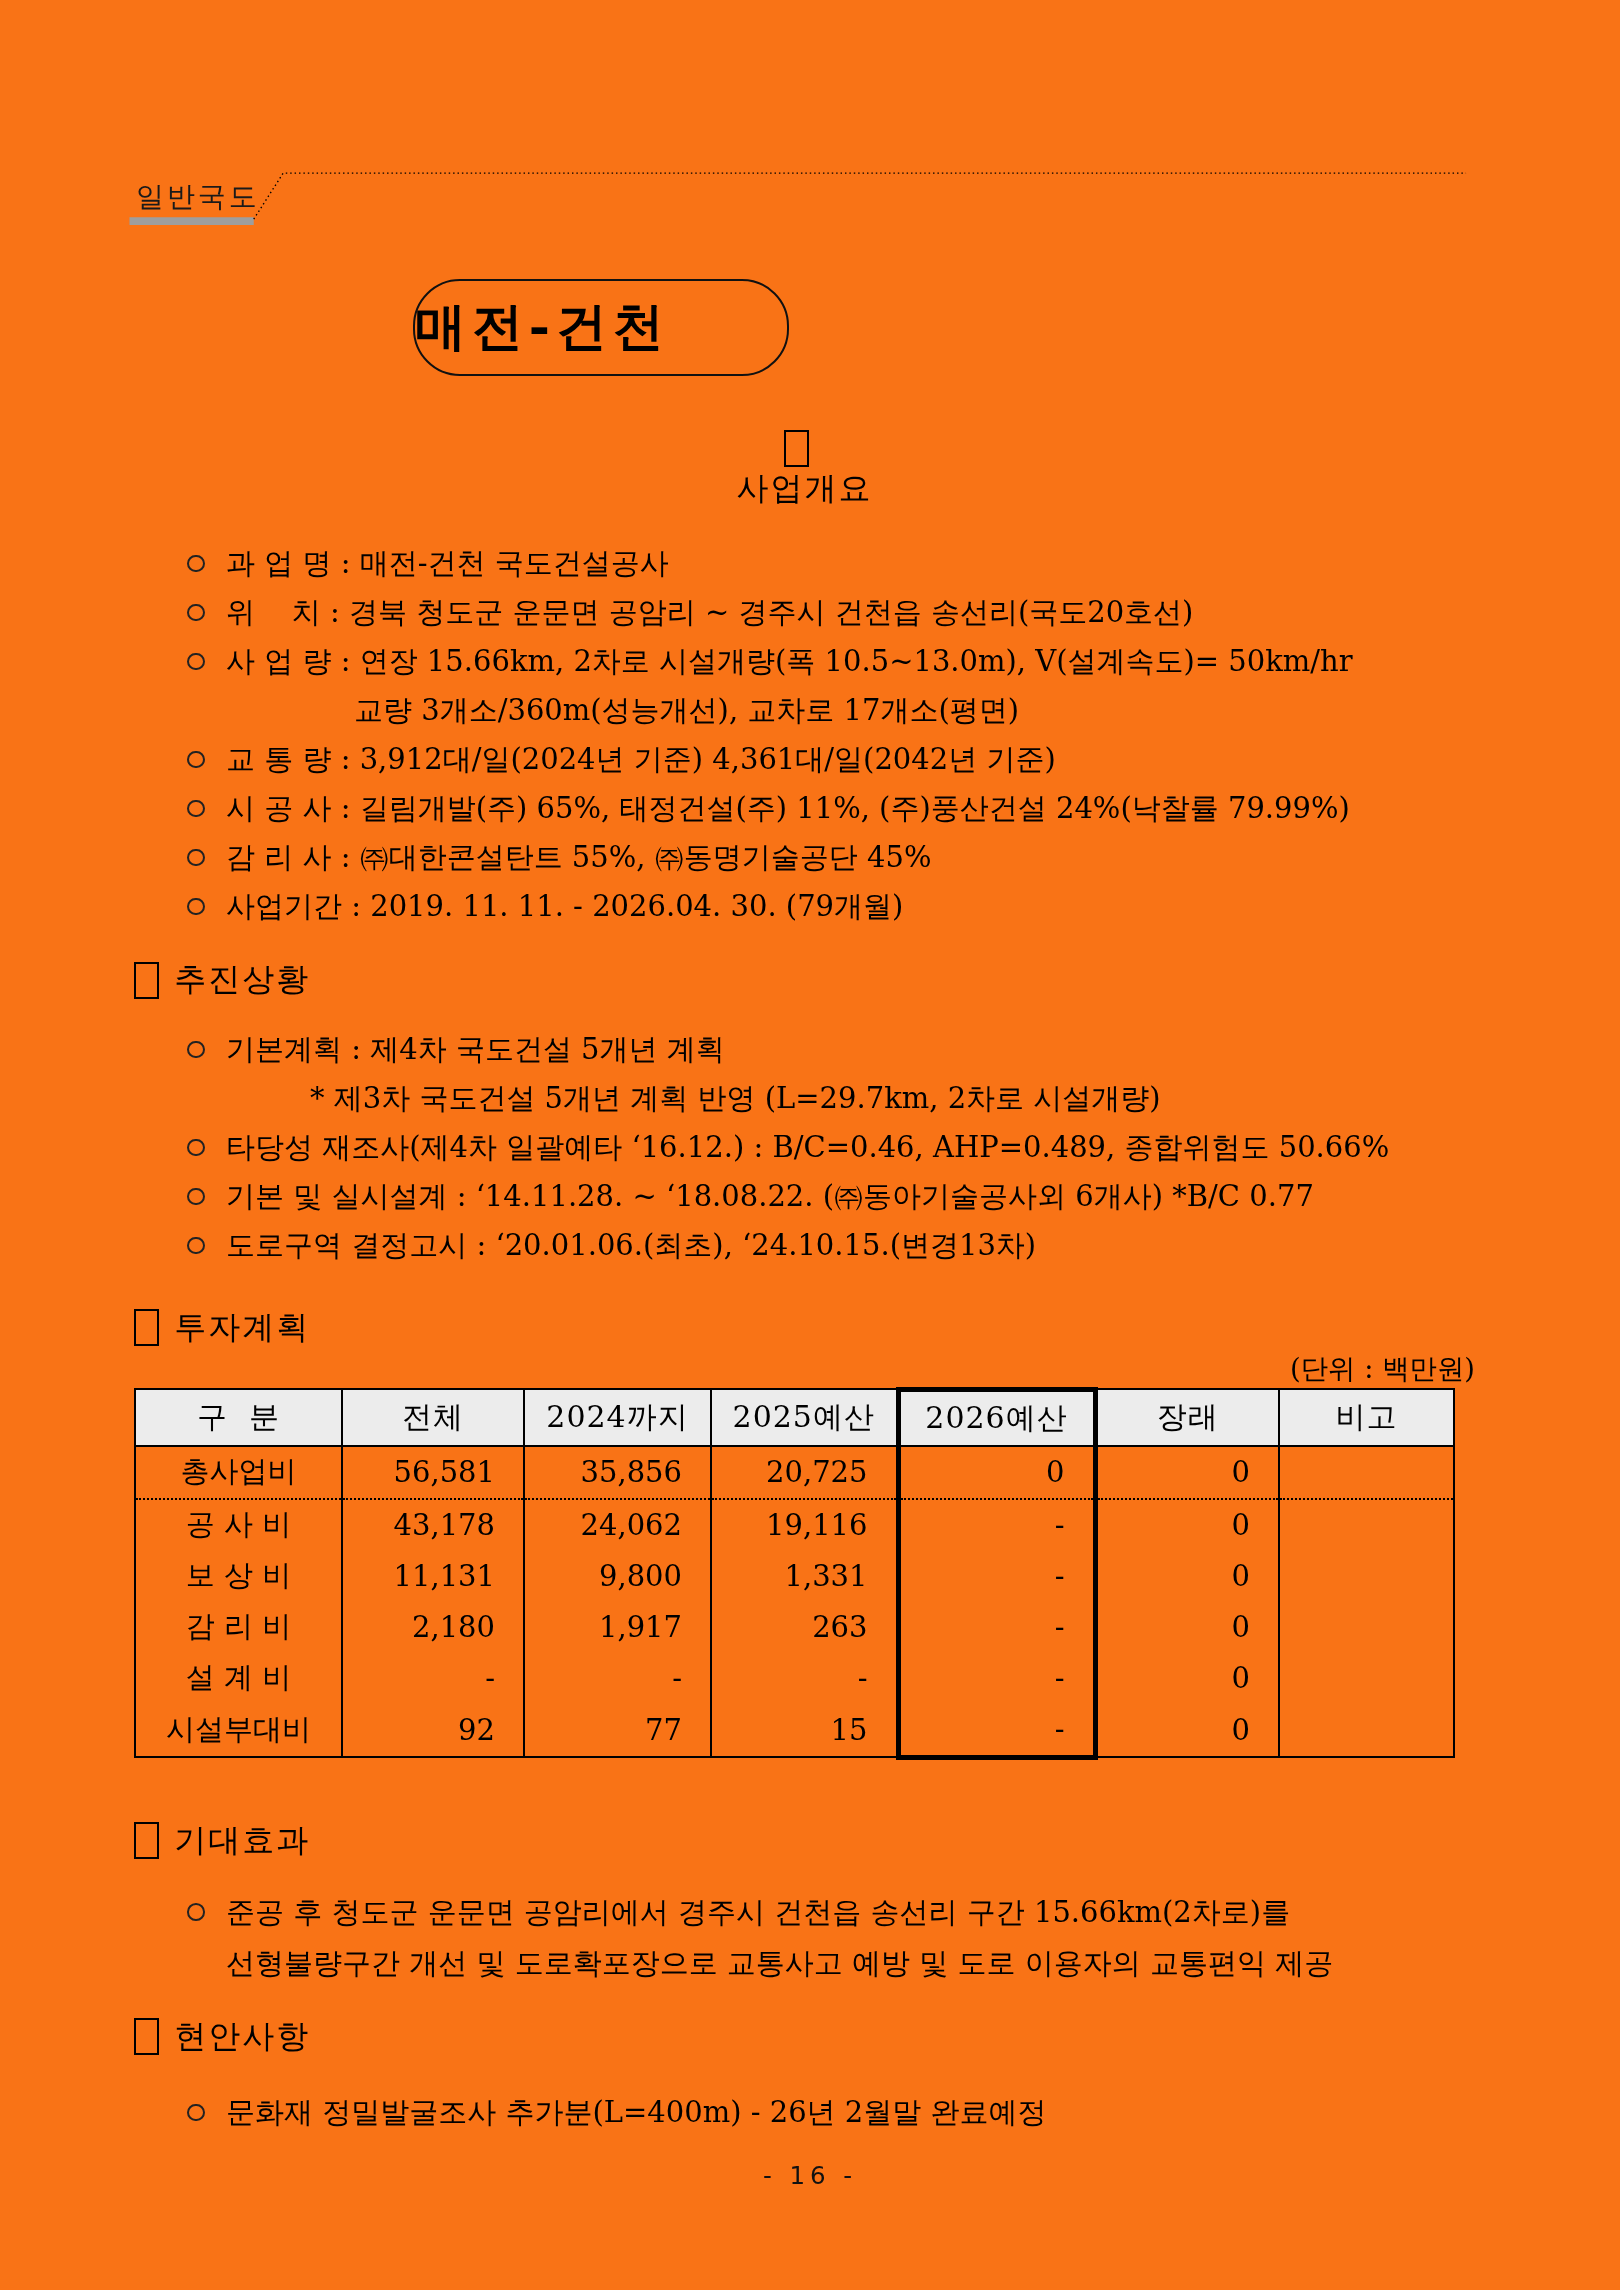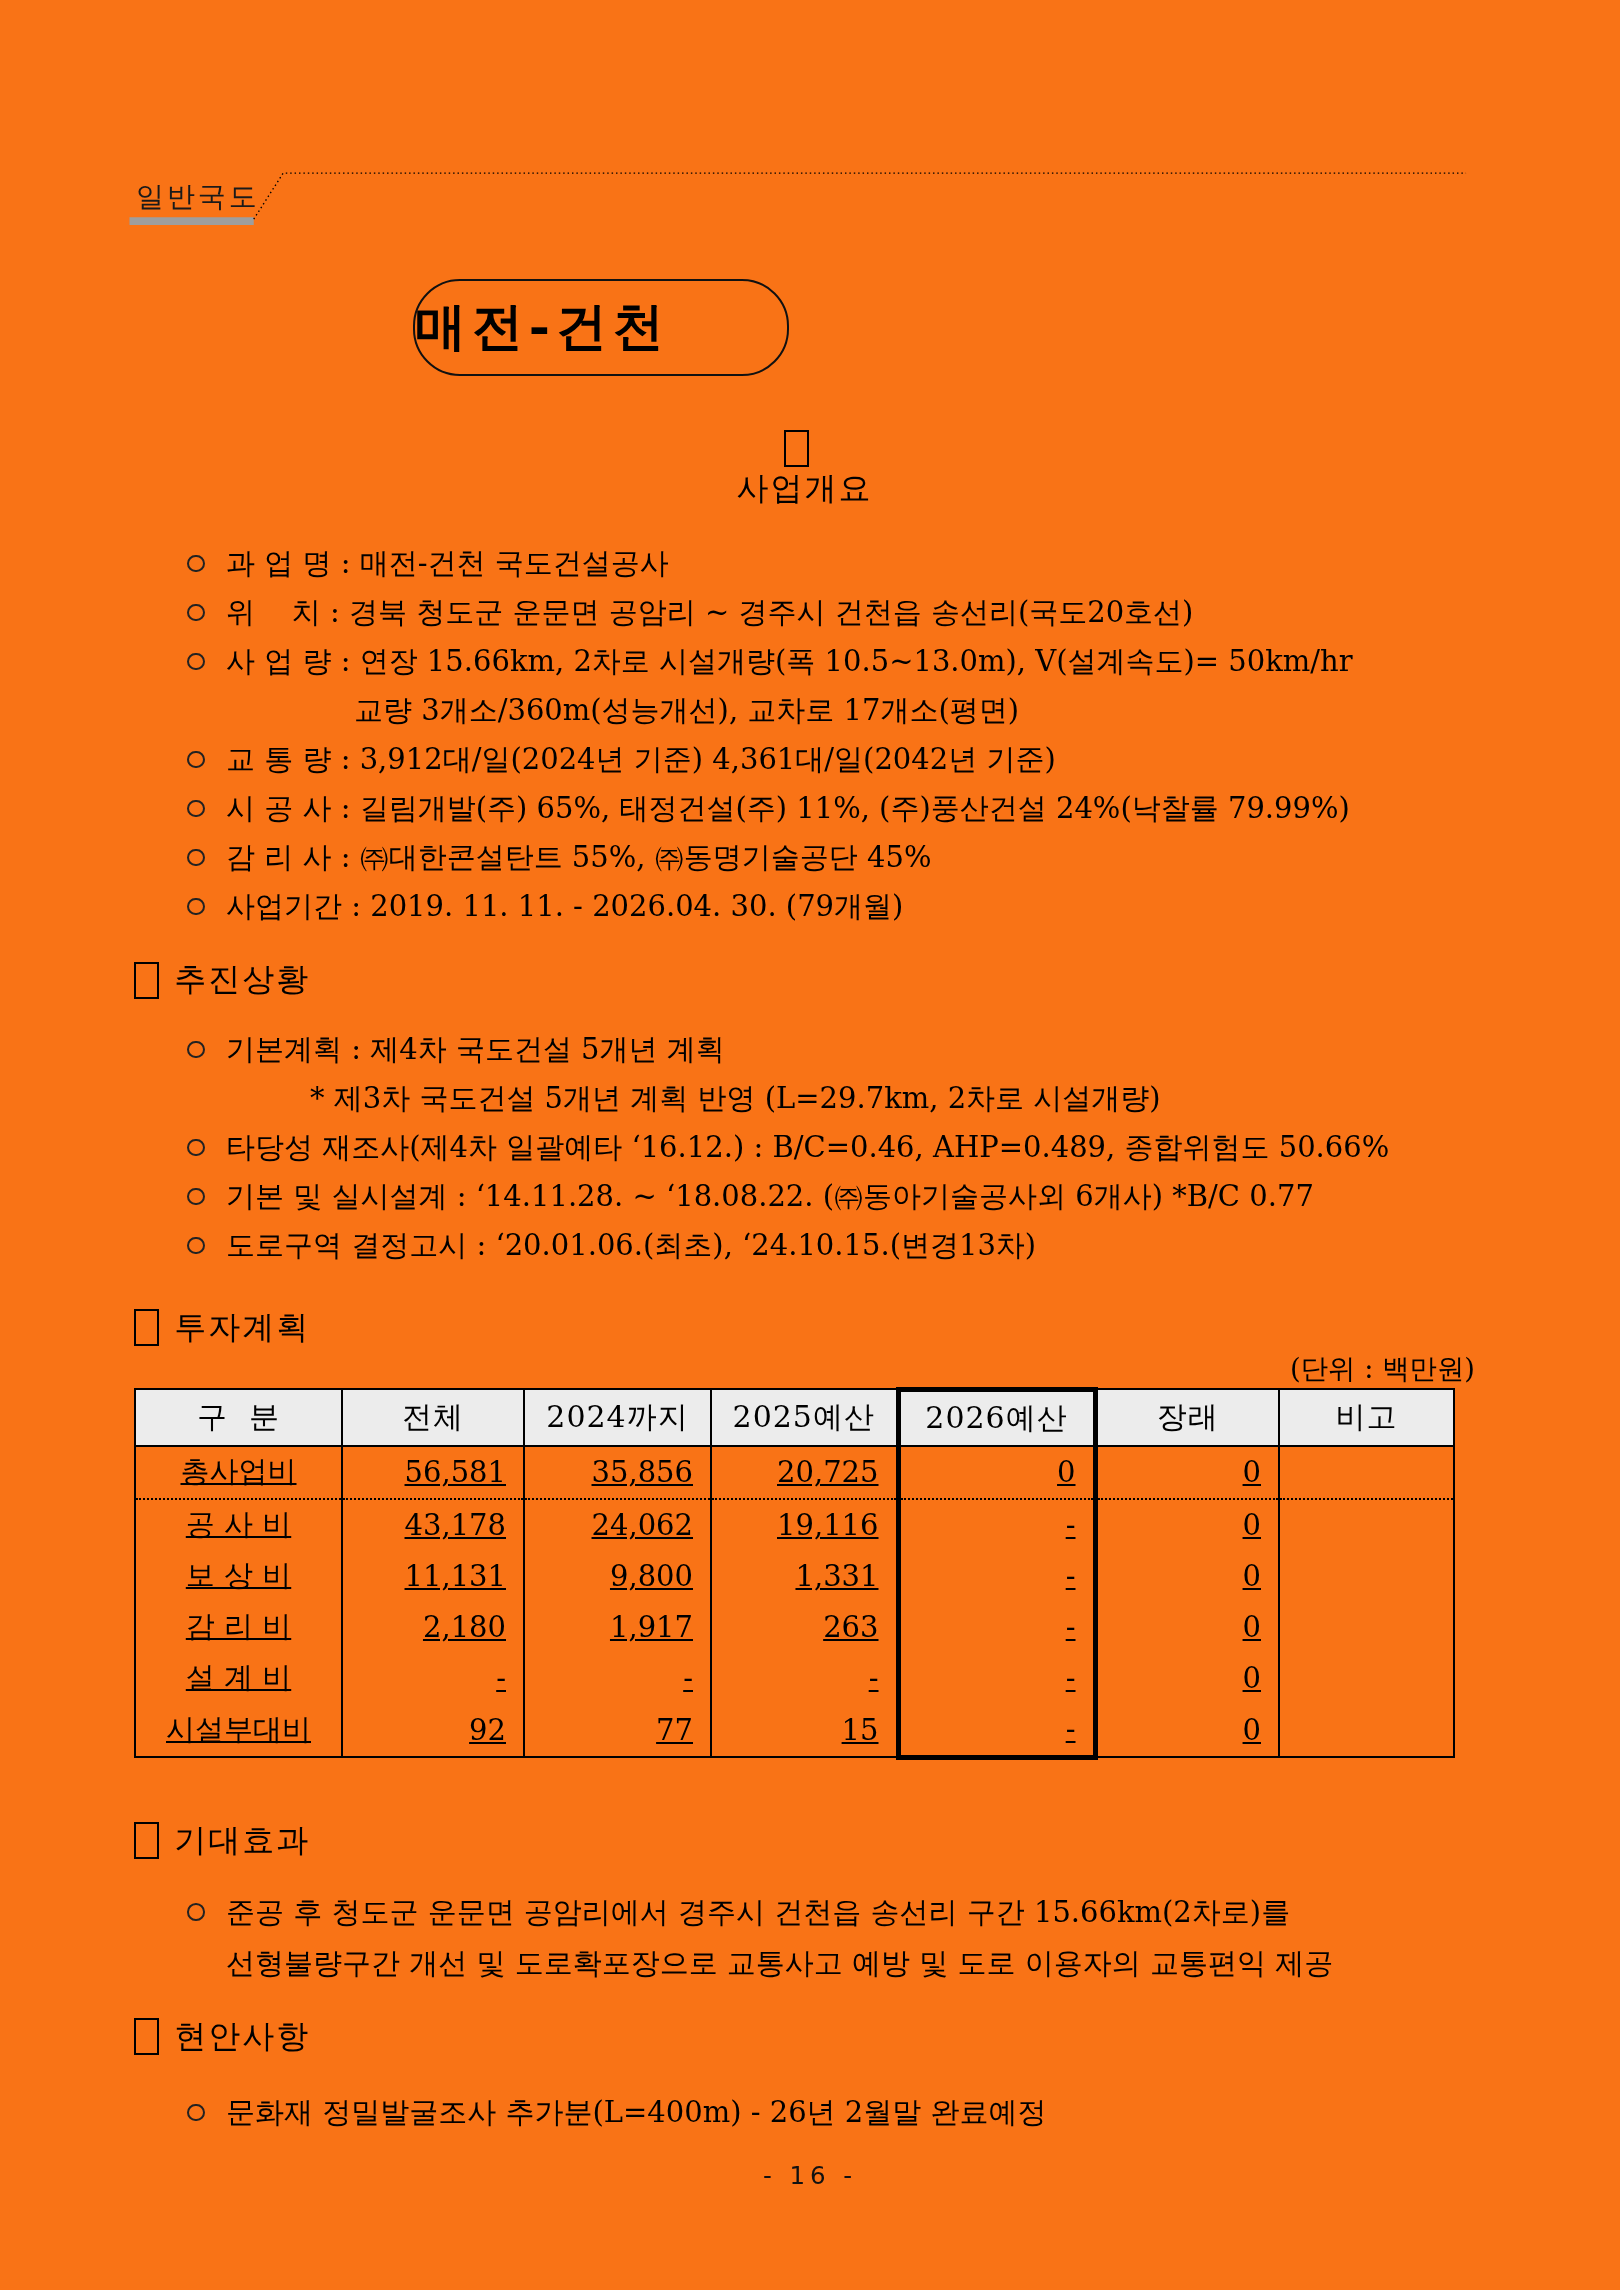--- a/index.html
+++ b/index.html
@@ -75,25 +75,25 @@
   col.c4{width:187px;} col.c5{width:197px;} col.c6{width:184px;} col.c7{width:175px;}
   table.invest th{
     background:#ececec;
     border-left:2px solid #000;border-right:2px solid #000;
     border-bottom:2px solid #000;
     height:51px;font-weight:normal;letter-spacing:1px;
     font-size:30px;white-space:pre;
   }
   table.invest td{
     border-left:2px solid #000;border-right:2px solid #000;
-    height:49px;white-space:pre;text-decoration:underline;
+    height:49px;white-space:pre;
   }
   table.invest tbody tr.sep-row td{border-bottom:2px dotted #000;}
   table.invest td.rowlabel{text-align:center;}
-  table.invest td.num{text-align:right;padding-right:17px;}
+  table.invest td.num{text-align:right;padding-right:28px;}
   table.invest th.em,table.invest td.em{border-left:5.9px solid #000;border-right:5.9px solid #000;}
   table.invest th.em{border-top:5.9px solid #000;}
   table.invest tbody tr:last-child td.em{border-bottom:5.9px solid #000;}
   
   .mt-heading-4{margin-top:59px;}
   .items-effect{margin-top:24.5px;}
   .items-effect .li{line-height:51px;}
   .mt-heading-5{margin-top:25.5px;}
   .items-issues{margin-top:29px;}
   

